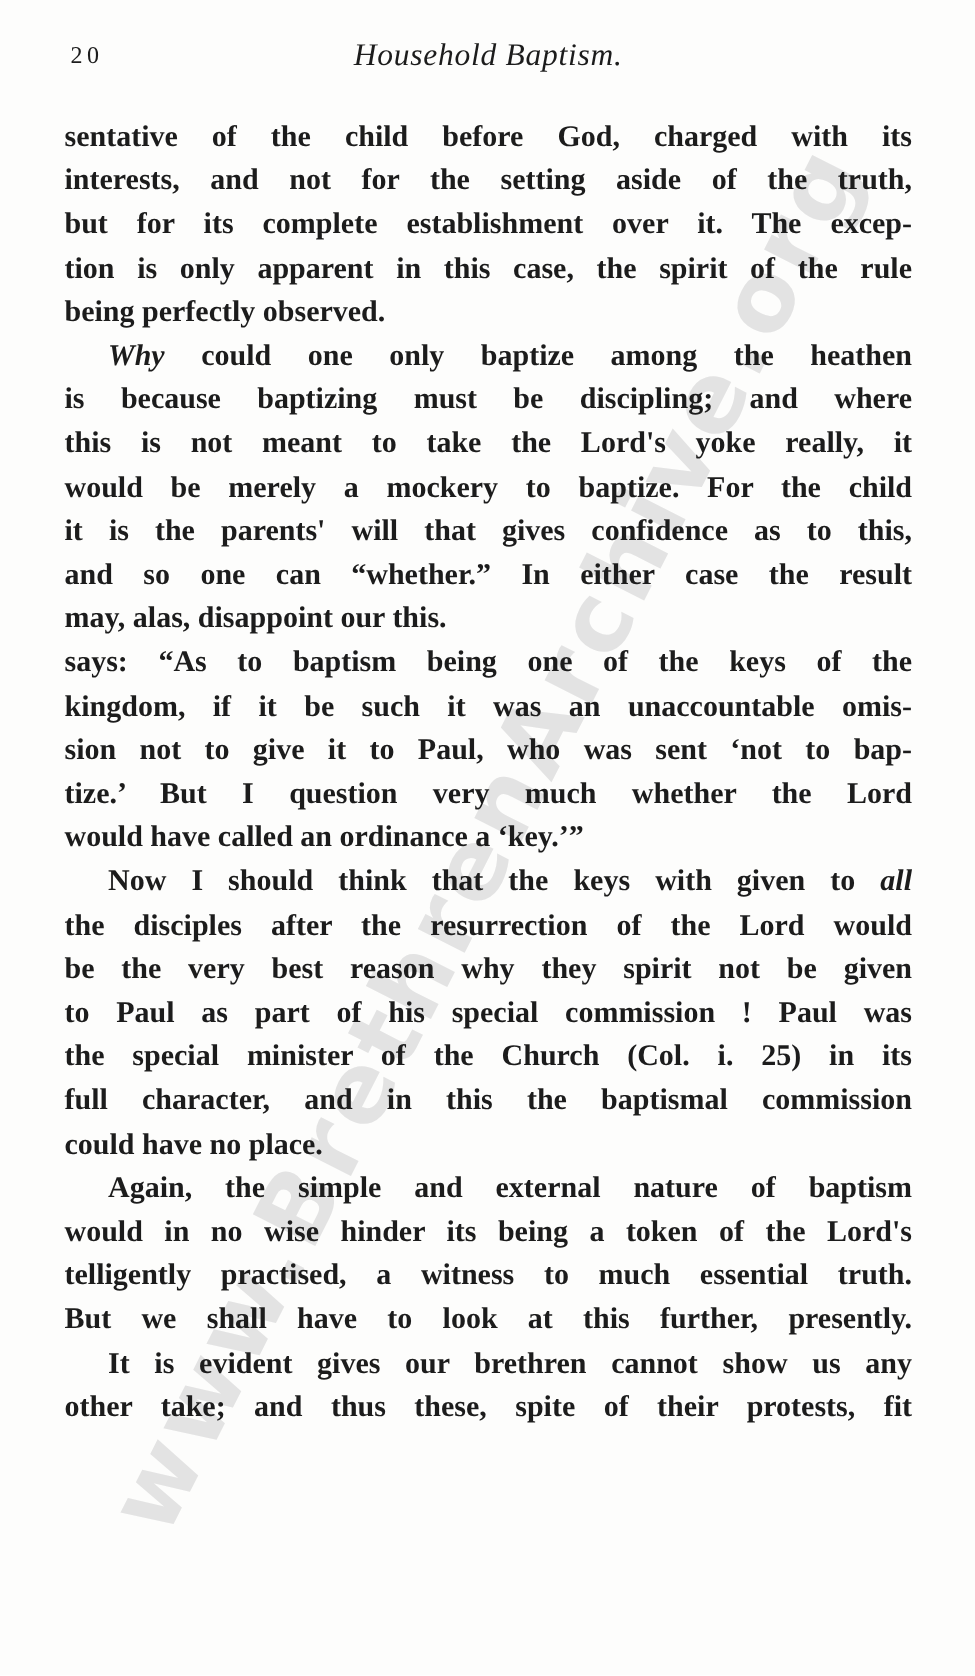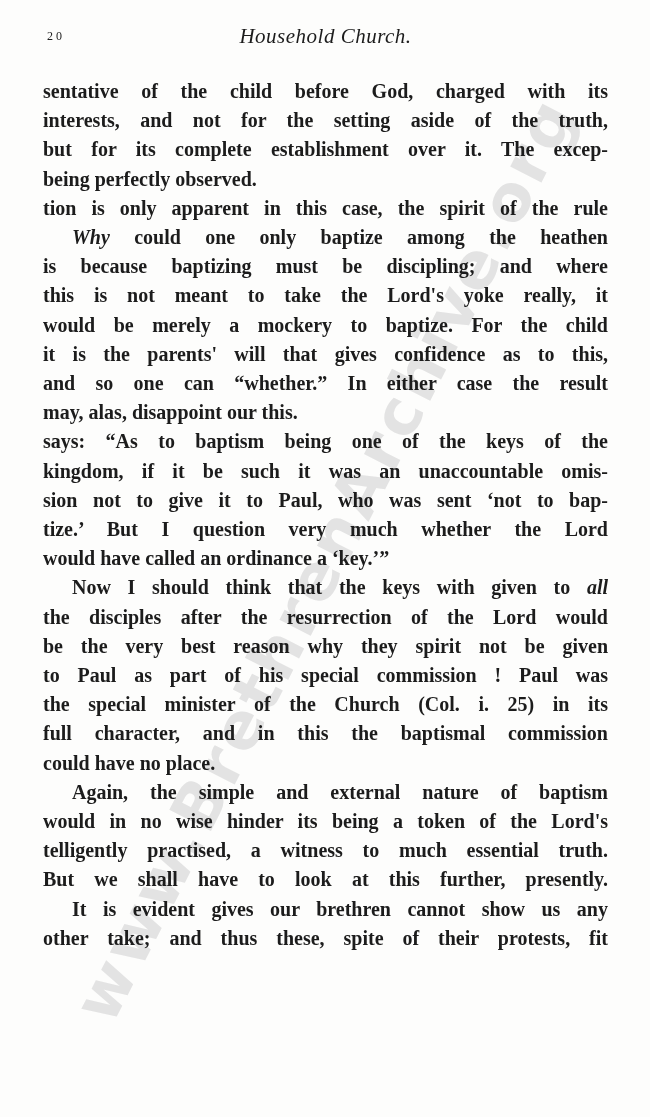--- a/index.html
+++ b/index.html
@@ -31,21 +31,21 @@
     top: 24px;
     left: 43px;
     right: 42px;
     height: 30px;
     z-index: 1;
   }
   .pagenum {
     position: absolute;
     left: 4px;
     top: 5px;
-    font-size: 12px;
+    font-size: 16px;
     letter-spacing: 3px;
   }
   .running-title {
     display: block;
     text-align: center;
     font-style: italic;
     font-size: 21px;
     letter-spacing: 0.5px;
   }
   .body-text {
@@ -68,29 +68,29 @@
   .line.indent { text-indent: 29px; }
   em { font-style: italic; }
 </style>
 </head>
 <body>
 
 <div class="page" style="background: rgb(253, 253, 252); color: rgb(28, 28, 28);">
   <div class="watermark" style="color: rgb(227, 227, 227);">www.BrethrenArchive.org</div>
   <div class="header">
     <span class="pagenum">20</span>
-    <span class="running-title">Household Church.</span>
+    <span class="running-title">Household Baptism.</span>
   </div>
   <div class="body-text">
       <div class="paragraph">
         <div class="line"><span>sentative of the child before God, charged with its</span></div>
         <div class="line"><span>interests, and not for the setting aside of the truth,</span></div>
         <div class="line"><span>but for its complete establishment over it.  The excep-</span></div>
+        <div class="line"><span>tion is only apparent in this case, the spirit of the rule</span></div>
         <div class="line lastline"><span>being perfectly observed.</span></div>
-        <div class="line"><span>tion is only apparent in this case, the spirit of the rule</span></div>
       </div>
       <div class="paragraph">
         <div class="line indent"><em>Why</em><span> could one only baptize among the heathen</span></div>
         <div class="line"><span>is because baptizing must be discipling; and where</span></div>
         <div class="line"><span>this is not meant to take the Lord's yoke really, it</span></div>
         <div class="line"><span>would be merely a mockery to baptize.  For the child</span></div>
         <div class="line"><span>it is the parents' will that gives confidence as to this,</span></div>
         <div class="line"><span>and so one can “whether.”  In either case the result</span></div>
         <div class="line lastline"><span>may, alas, disappoint our this.</span></div>
       </div>

